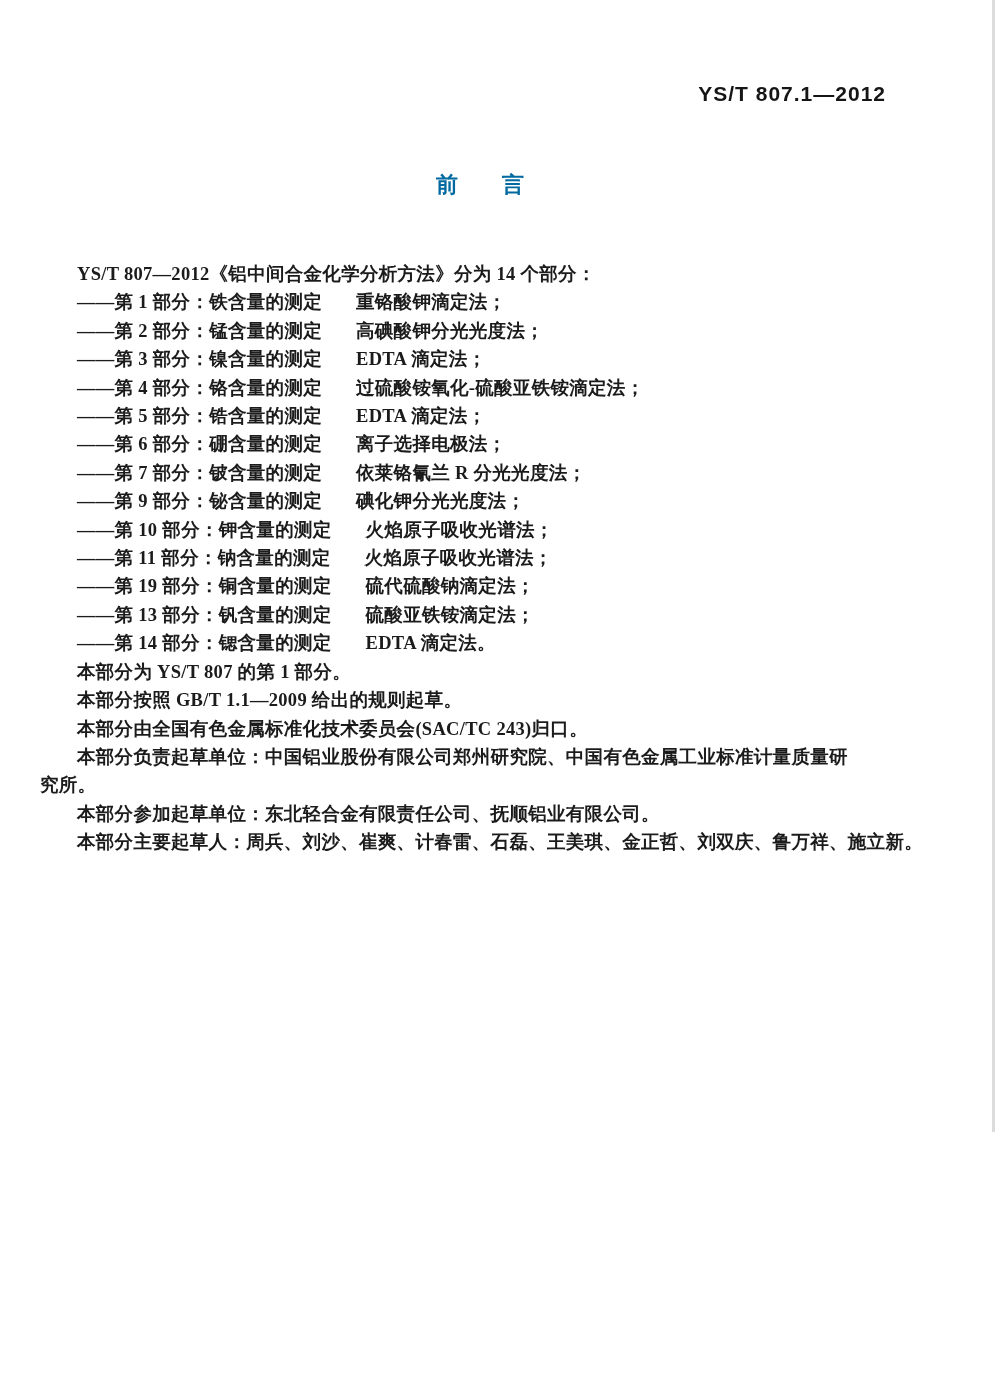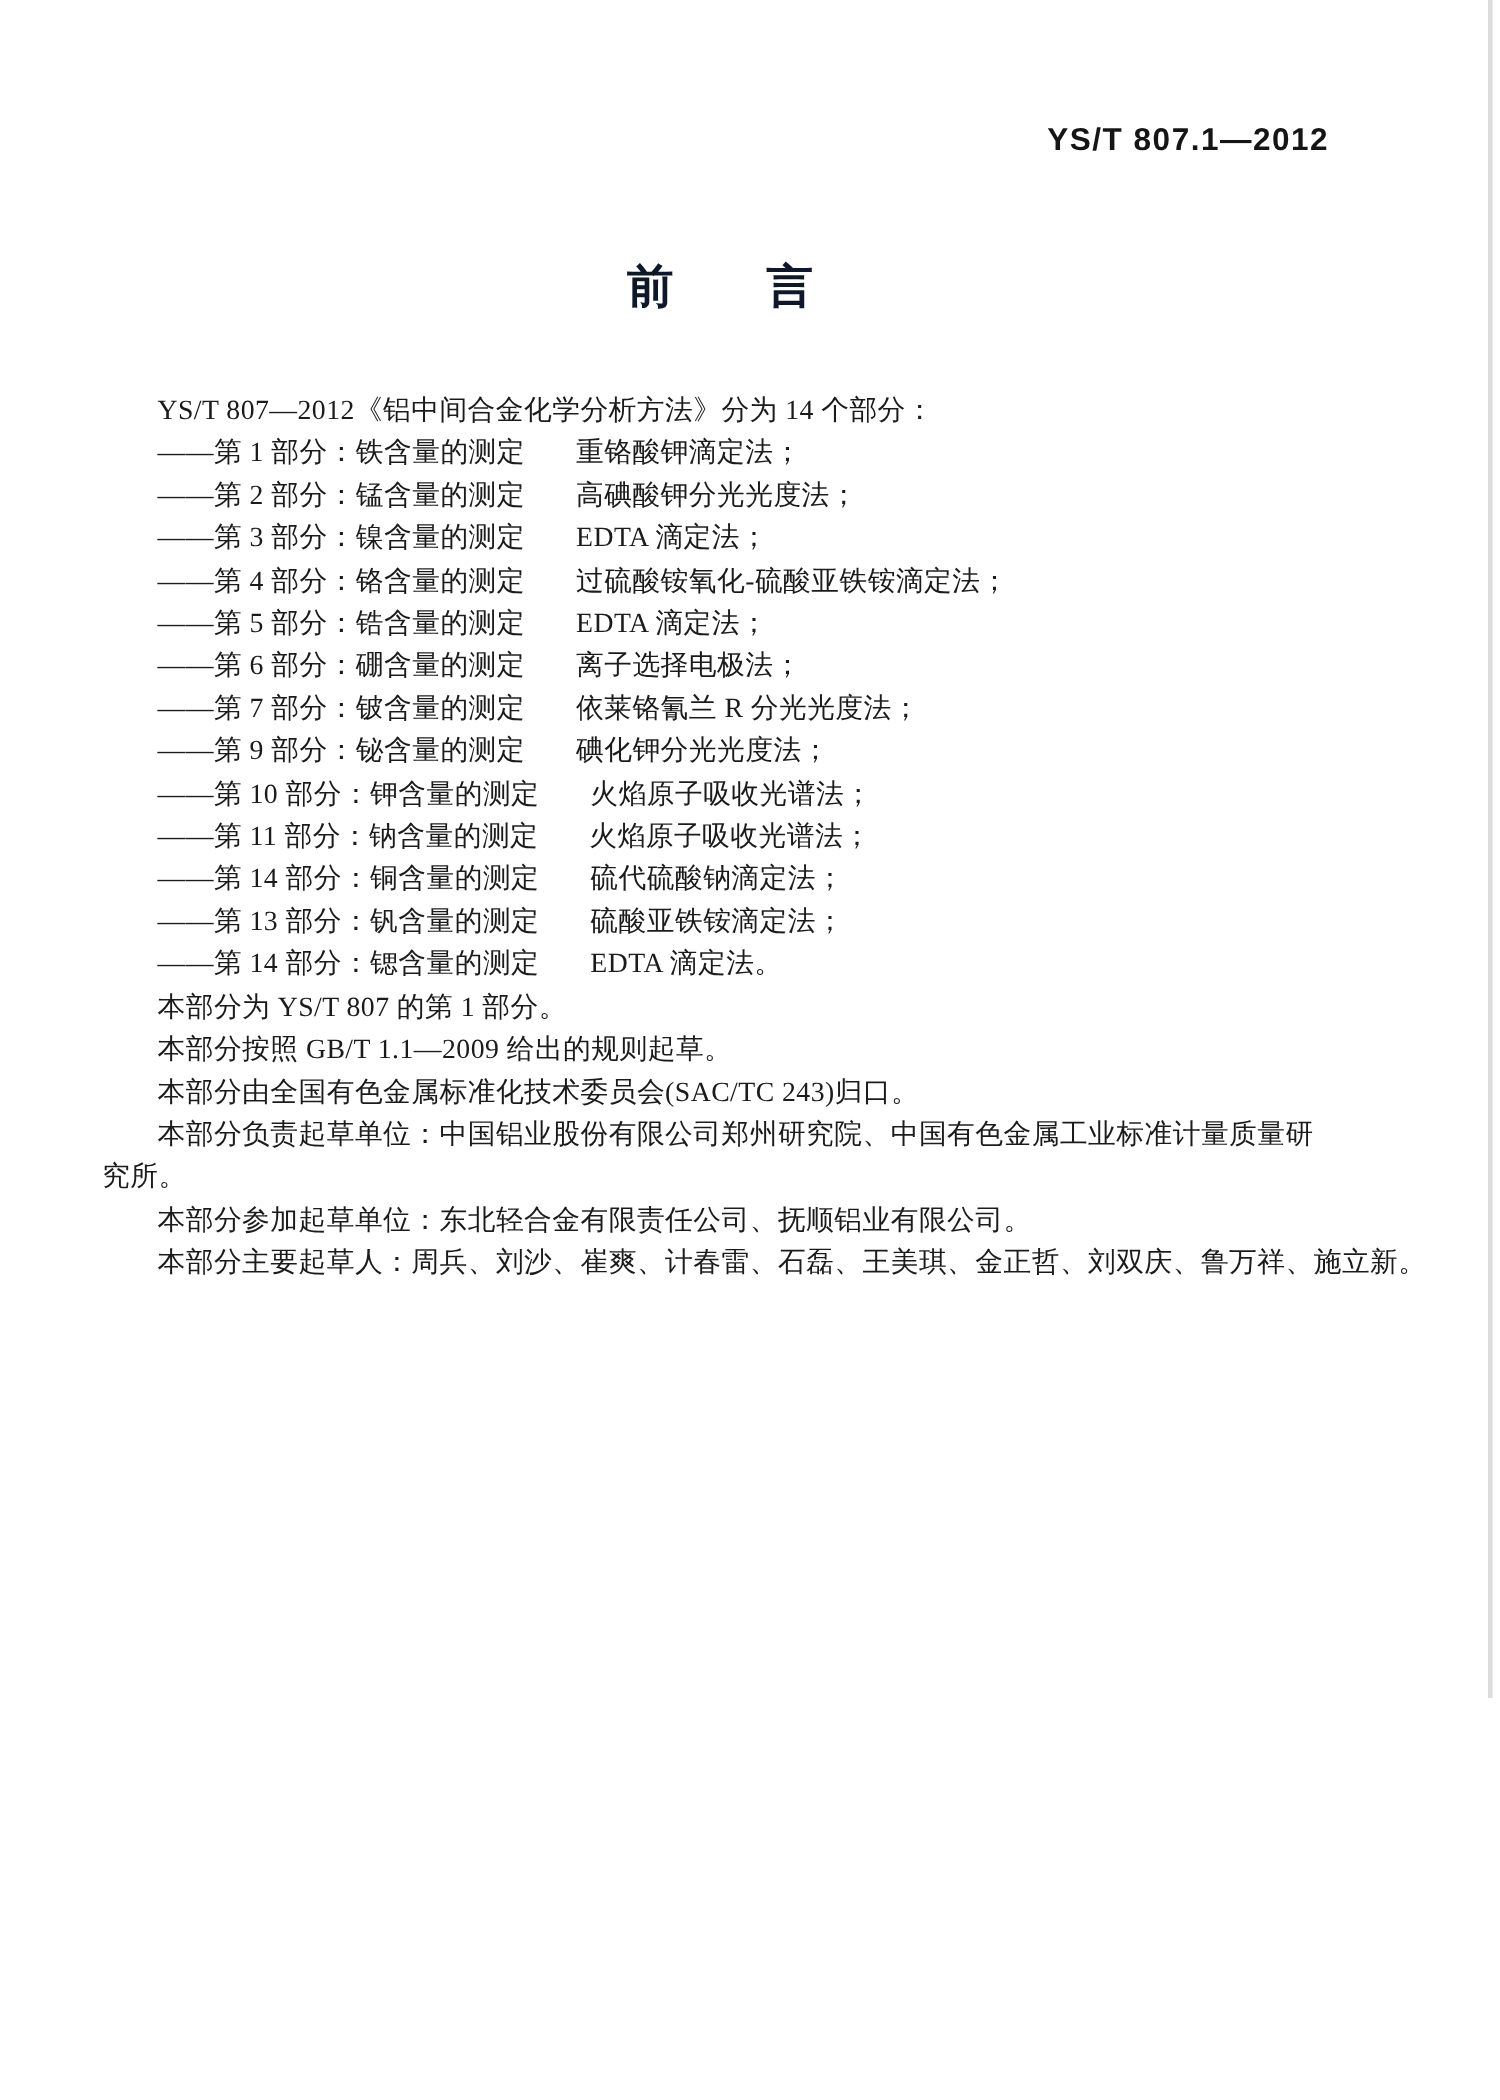--- a/index.html
+++ b/index.html
@@ -44,29 +44,30 @@
     color: #151515;
   }
   .doc-title {
     position: absolute;
     top: 170px;
     left: 0;
     width: 960px;
     text-align: center;
     font-family: "Liberation Sans", "DejaVu Sans", sans-serif;
     font-weight: bold;
-    font-size: 31px;
+    font-size: 22px;
     margin: 0;
-    color: #0f172a;
+    color: #0369a1;
   }
   .body-block {
     position: absolute;
-    left: 68px;
+    left: 40px;
     top: 260px;
     width: 880px;
+    font-weight: bold;
   }
   .row {
     margin: 0;
     font-size: 18.5px;
     line-height: 28.4px;
     white-space: nowrap;
     letter-spacing: 0.3px;
   }
   .indent {
     padding-left: 37px;
@@ -110,21 +111,21 @@
     <div class="row indent"><span>——第 1 部分：铁含量的测定</span><span class="gap"></span><span>重铬酸钾滴定法；</span></div>
     <div class="row indent"><span>——第 2 部分：锰含量的测定</span><span class="gap"></span><span>高碘酸钾分光光度法；</span></div>
     <div class="row indent"><span>——第 3 部分：镍含量的测定</span><span class="gap"></span><span>EDTA 滴定法；</span></div>
     <div class="row indent"><span>——第 4 部分：铬含量的测定</span><span class="gap"></span><span>过硫酸铵氧化-硫酸亚铁铵滴定法；</span></div>
     <div class="row indent"><span>——第 5 部分：锆含量的测定</span><span class="gap"></span><span>EDTA 滴定法；</span></div>
     <div class="row indent"><span>——第 6 部分：硼含量的测定</span><span class="gap"></span><span>离子选择电极法；</span></div>
     <div class="row indent"><span>——第 7 部分：铍含量的测定</span><span class="gap"></span><span>依莱铬氰兰 R 分光光度法；</span></div>
     <div class="row indent"><span>——第 9 部分：铋含量的测定</span><span class="gap"></span><span>碘化钾分光光度法；</span></div>
     <div class="row indent"><span>——第 10 部分：钾含量的测定</span><span class="gap"></span><span>火焰原子吸收光谱法；</span></div>
     <div class="row indent"><span>——第 11 部分：钠含量的测定</span><span class="gap"></span><span>火焰原子吸收光谱法；</span></div>
-    <div class="row indent"><span>——第 14 部分：铜含量的测定</span><span class="gap"></span><span>硫代硫酸钠滴定法；</span></div>
+    <div class="row indent"><span>——第 19 部分：铜含量的测定</span><span class="gap"></span><span>硫代硫酸钠滴定法；</span></div>
     <div class="row indent"><span>——第 13 部分：钒含量的测定</span><span class="gap"></span><span>硫酸亚铁铵滴定法；</span></div>
     <div class="row indent"><span>——第 14 部分：锶含量的测定</span><span class="gap"></span><span>EDTA 滴定法。</span></div>
 
     <p class="row indent">本部分为 YS/T 807 的第 1 部分。</p>
     <p class="row indent">本部分按照 GB/T 1.1—2009 给出的规则起草。</p>
     <p class="row indent">本部分由全国有色金属标准化技术委员会(SAC/TC 243)归口。</p>
     <p class="row indent">本部分负责起草单位：中国铝业股份有限公司郑州研究院、中国有色金属工业标准计量质量研</p>
     <p class="row">究所。</p>
     <p class="row indent">本部分参加起草单位：东北轻合金有限责任公司、抚顺铝业有限公司。</p>
     <p class="row indent">本部分主要起草人：周兵、刘沙、崔爽、计春雷、石磊、王美琪、金正哲、刘双庆、鲁万祥、施立新。</p>

